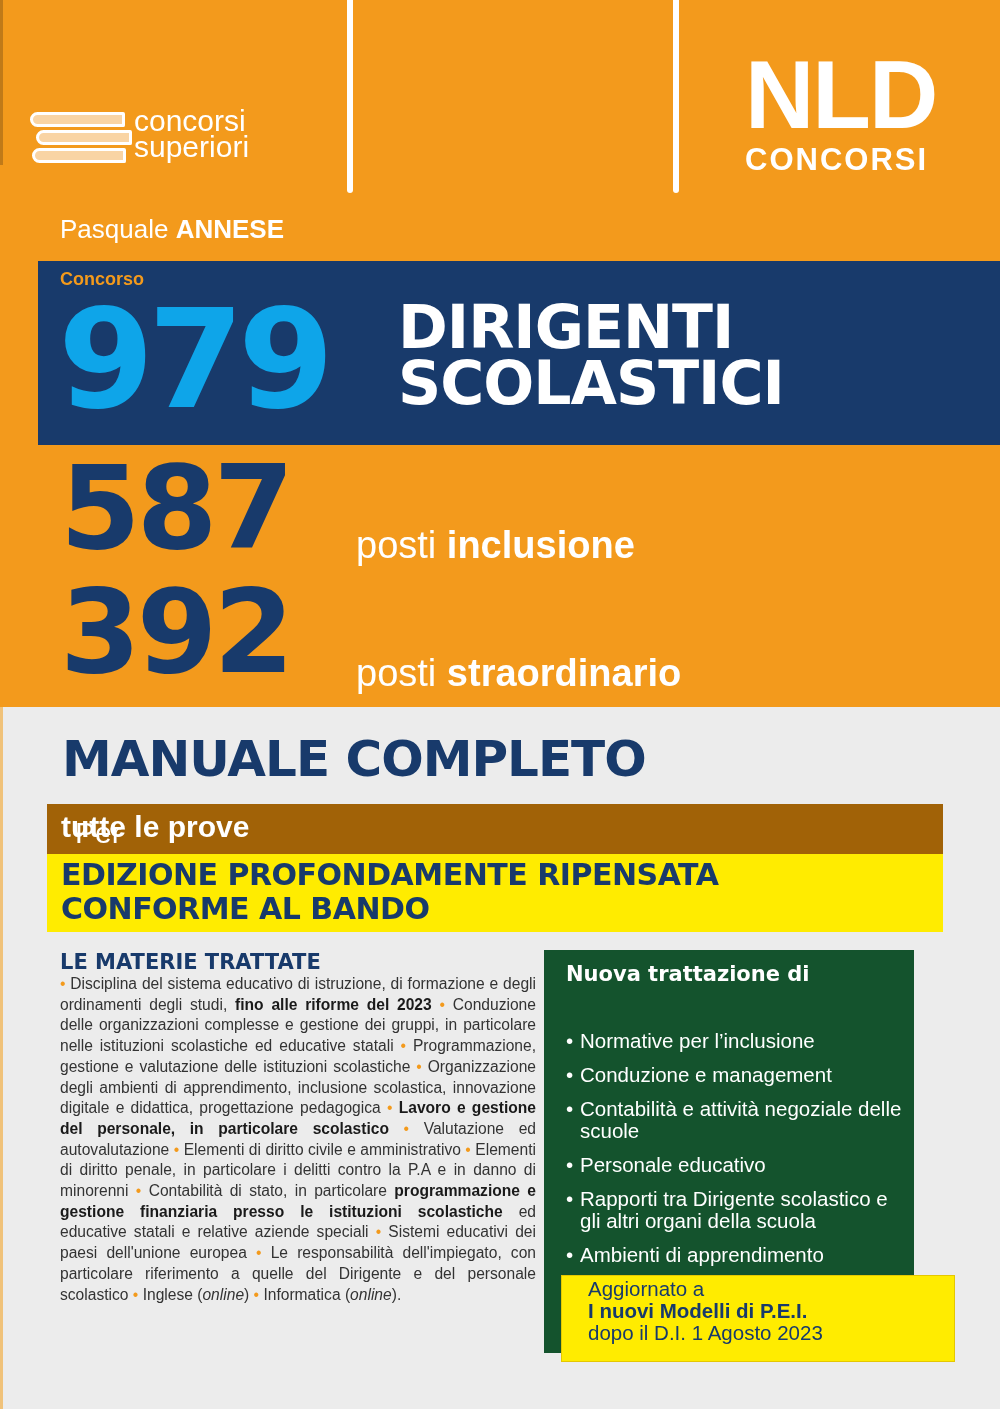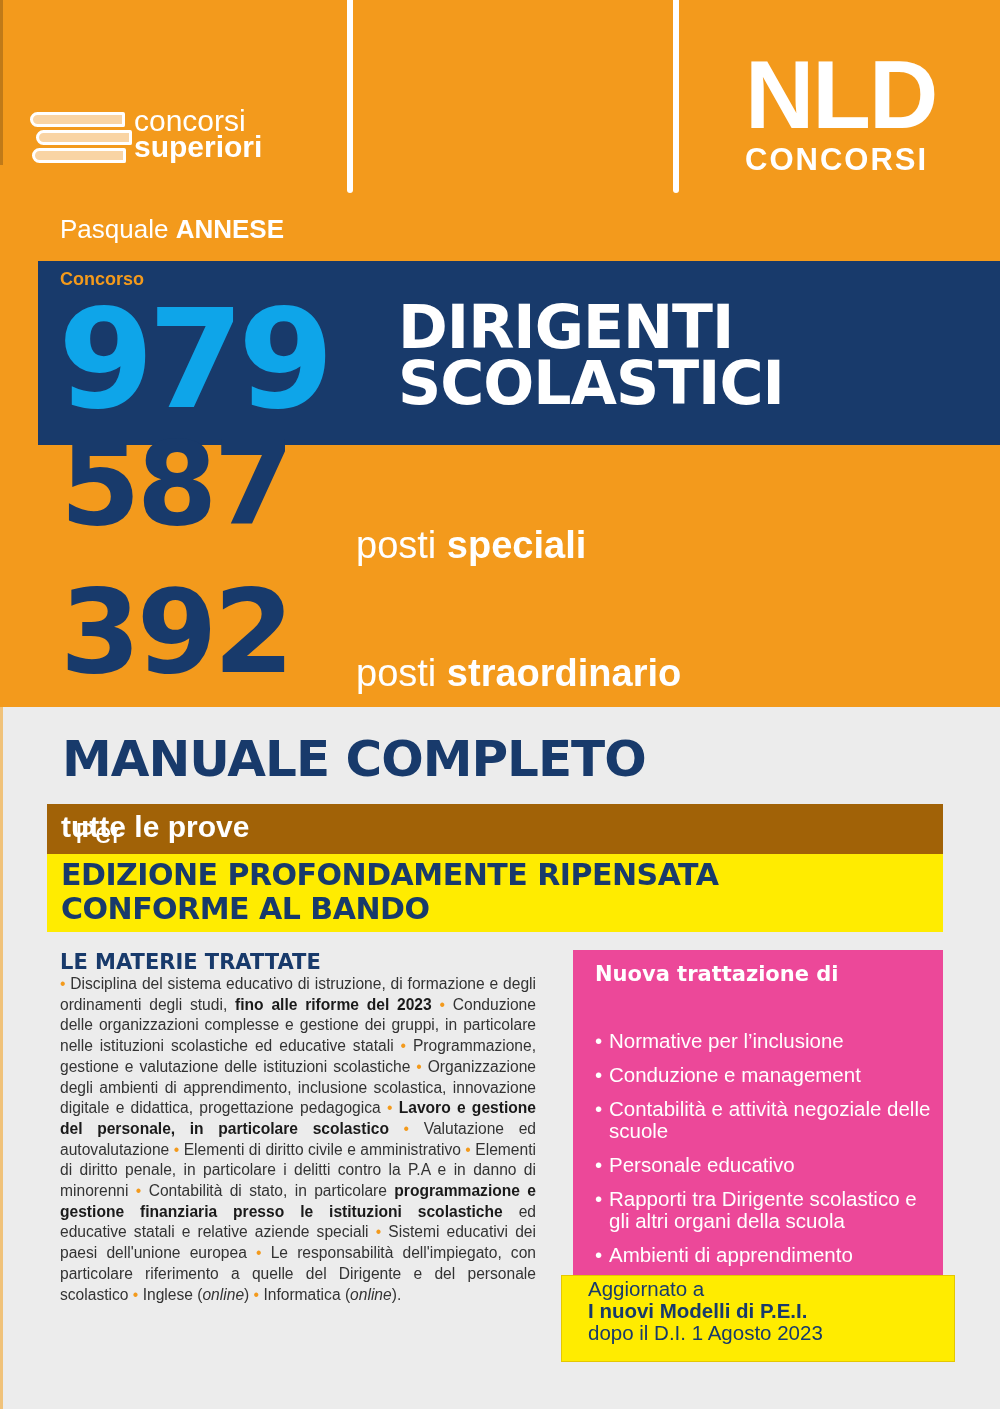--- a/index.html
+++ b/index.html
@@ -16,38 +16,38 @@
   .vline.b { left: 673px; height: 193px; }
 
   
   .cs-logo { position: absolute; left: 30px; top: 108px; width: 290px; height: 60px; }
   .books { position: absolute; left: 0; top: 4px; width: 100px; height: 54px; }
   .book { position: absolute; height: 15px; background: #f9d4a4; border: 3px solid #fff; border-radius: 8px 2px 2px 8px; }
   .book.b1 { left: 0; top: 0; width: 95px; }
   .book.b2 { left: 6px; top: 18px; width: 96px; }
   .book.b3 { left: 2px; top: 36px; width: 94px; }
   .cs-text { position: absolute; left: 104px; top: 0; color: #fff; font-family: "Liberation Sans", sans-serif; font-size: 30px; line-height: 26px; font-weight: normal; }
-  .cs-text .l2 { font-weight: bold; display: block; }
+  .cs-text .l2 { font-weight: normal; display: block; }
 
   
   .nld { position: absolute; left: 745px; top: 50px; width: 210px; }
   .nld-big { color: #fff; font-family: "Liberation Sans", sans-serif; font-weight: bold; font-size: 96px; line-height: 90px; letter-spacing: -2px; }
   .nld-small { color: #fff; font-family: "Liberation Sans", sans-serif; font-weight: bold; font-size: 31px; letter-spacing: 2px; margin-top: 2px; }
 
   .author { position: absolute; left: 60px; top: 214px; color: #fff; font-size: 26px; font-family: "Liberation Sans", sans-serif; }
   .author b { font-weight: bold; }
 
   
   .title-band { position: absolute; left: 38px; top: 261px; width: 962px; height: 184px; background: #183a6b; }
   .concorso { position: absolute; left: 22px; top: 8px; color: #f39a1c; font-size: 18px; font-weight: bold; font-family: "Liberation Sans", sans-serif; }
   .num979 { position: absolute; left: 20px; top: 14px; color: #0ea5e9; font-family: "DejaVu Sans", sans-serif; font-weight: bold; font-size: 138px; line-height: 170px; letter-spacing: -6px; }
   .dirigenti { position: absolute; left: 360px; top: 38px; color: #fff; font-family: "DejaVu Sans", sans-serif; font-weight: bold; font-size: 60px; line-height: 56px; letter-spacing: -1px; }
 
   .num-row { position: absolute; left: 60px; color: #183a6b; font-family: "DejaVu Sans", sans-serif; font-weight: bold; font-size: 116px; line-height: 120px; letter-spacing: -4px; }
-  .num-row.r1 { top: 424px; }
+  .num-row.r1 { top: 448px; }
   .num-row.r2 { top: 572px; }
   .posti { position: absolute; left: 356px; color: #fff; font-family: "Liberation Sans", sans-serif; font-size: 38px; }
   .posti b { font-weight: bold; }
   .posti.p1 { top: 524px; }
   .posti.p2 { top: 652px; }
 
   
   .bottom { position: absolute; left: 0; top: 707px; width: 1000px; height: 702px; background: #ececec; border-left: 3px solid #f0c27a; }
   .manuale { position: absolute; left: 62px; top: 730px; color: #183a6b; font-family: "DejaVu Sans", sans-serif; font-weight: bold; font-size: 50px; letter-spacing: -1px; }
 
@@ -56,21 +56,21 @@
   .prove-bar b { font-weight: bold; }
   .edizione { position: absolute; left: 47px; top: 854px; width: 896px; height: 78px; background: #ffec00; }
   .edizione div { position: absolute; left: 14px; top: 4px; color: #183a6b; font-family: "DejaVu Sans", sans-serif; font-weight: bold; font-size: 30px; line-height: 34px; letter-spacing: -0.5px; }
 
   .materie { position: absolute; left: 60px; top: 950px; width: 476px; }
   .materie h3 { color: #183a6b; font-family: "DejaVu Sans", sans-serif; font-weight: bold; font-size: 21px; line-height: 24px; }
   .materie p { color: #333; font-family: "Liberation Sans", sans-serif; font-size: 15.6px; line-height: 20.7px; text-align: justify; }
   .materie p b { color: #1a1a1a; }
   .dot { color: #f39a1c; }
 
-  .nuova-box { position: absolute; left: 573px; top: 950px; width: 370px; height: 403px; background: #ec4899; }
+  .nuova-box { position: absolute; left: 544px; top: 950px; width: 370px; height: 403px; background: #14532d; }
   .nuova-box h4 { position: absolute; left: 22px; top: 12px; color: #fff; font-family: "DejaVu Sans", sans-serif; font-weight: bold; font-size: 21px; }
   .nuova-list { position: absolute; left: 22px; top: 46px; width: 340px; list-style: none; margin-top: 34px; }
   .nuova-list li { color: #fff; font-family: "Liberation Sans", sans-serif; font-size: 20.5px; line-height: 22px; margin-bottom: 12px; padding-left: 14px; text-indent: -14px; }
   .nuova-list li::before { content: "\2022"; display: inline-block; width: 14px; text-indent: 0; }
 
   .aggiornato { position: absolute; left: 562px; top: 1276px; width: 392px; height: 85px; background: #ffec00; box-shadow: 0 0 0 1px #e5c700; }
   .aggiornato div { position: absolute; left: 26px; top: 2px; color: #183a6b; font-family: "Liberation Sans", sans-serif; font-size: 20.5px; line-height: 22px; }
   .aggiornato b { font-weight: bold; }
 </style>
 </head>
@@ -110,21 +110,21 @@
       <div class="num979">979</div>
       <div class="dirigenti">
         <div>DIRIGENTI</div>
         <div>SCOLASTICI</div>
       </div>
     </div>
 
     <div class="num-row r1">587</div>
     <div class="posti p1">
       <span>posti</span>
-      <b>speciali</b>
+      <b>inclusione</b>
     </div>
     <div class="num-row r2">392</div>
     <div class="posti p2">
       <span>posti</span>
       <b>straordinario</b>
     </div>
   </div>
 
   <div class="bottom"></div>
 

